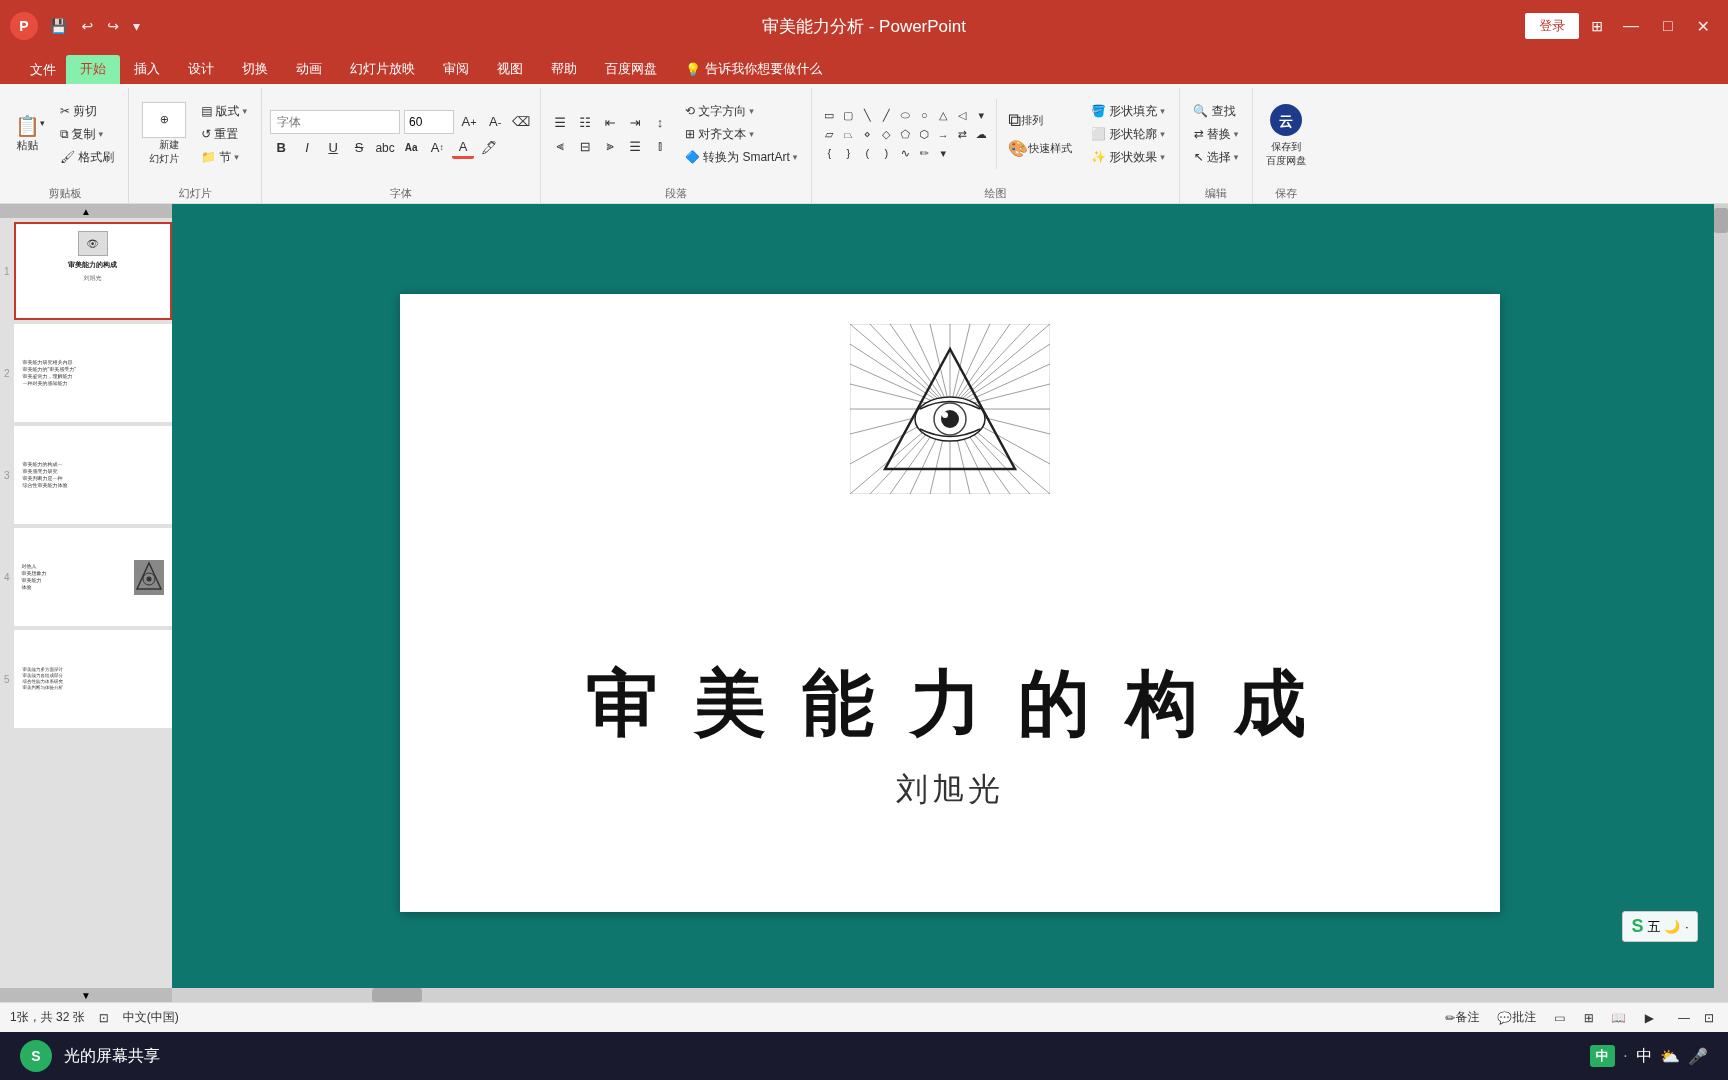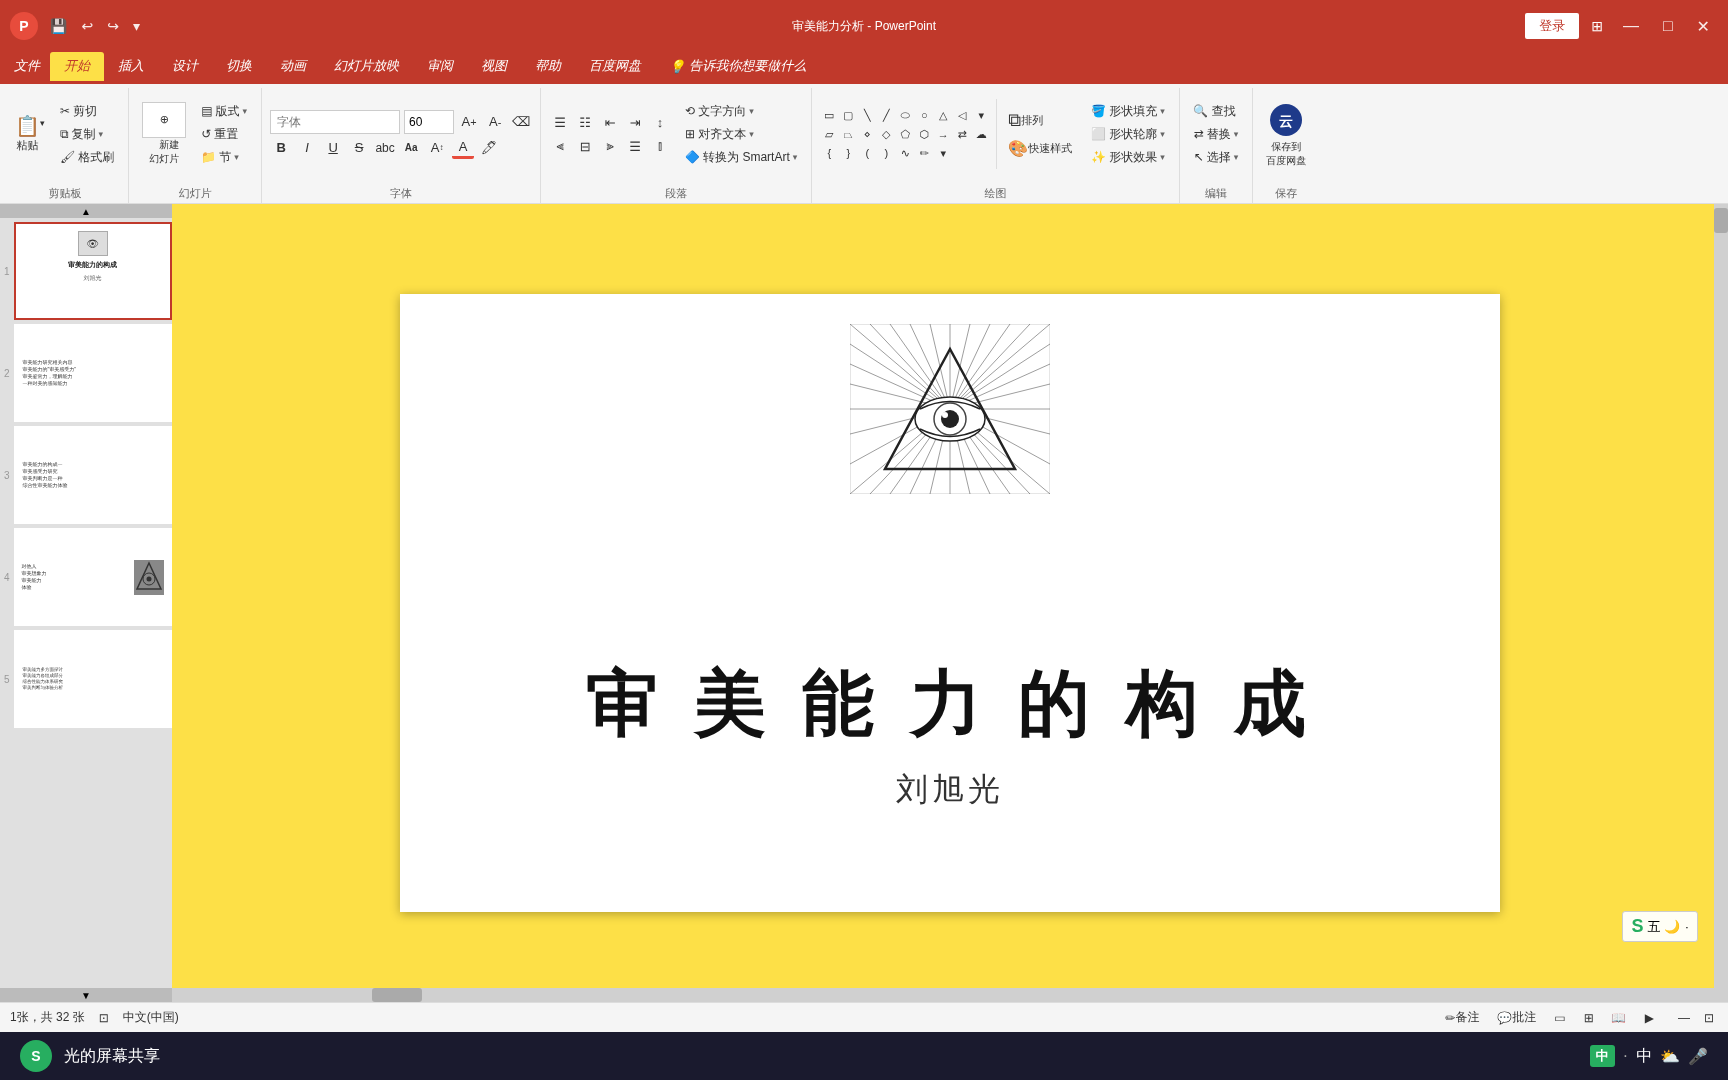--- a/index.html
+++ b/index.html
@@ -28,51 +28,50 @@
     }
     .quick-access {
       display: flex; gap: 6px; align-items: center;
     }
     .quick-btn {
       color: white; font-size: 14px; cursor: pointer; padding: 2px 4px;
       opacity: 0.9;
     }
     .title-center {
       position: absolute; left: 50%; transform: translateX(-50%);
-      color: white; font-size: 12px; font-weight: normal;
+      color: white; font-size: 17px; font-weight: normal;
     }
     .title-bar-right {
       margin-left: auto;
       display: flex; align-items: center; gap: 8px;
     }
     .login-btn {
       background: white; color: #c0392b; border: none; padding: 4px 14px;
       font-size: 13px; border-radius: 2px; cursor: pointer; font-family: inherit;
     }
     .win-btn {
       color: white; font-size: 16px; cursor: pointer; padding: 2px 8px;
       opacity: 0.9;
     }
 
     
     .ribbon-tabs {
       height: 32px;
       background: #c0392b;
       display: flex;
-      align-items: flex-start;
-      padding: 0 4px;
-      font-style: italic;
+      align-items: flex-end;
+      padding: 0 20px;
     }
     .ribbon-tab {
       padding: 5px 14px 6px;
       color: white; font-size: 13px; cursor: pointer;
       border-radius: 3px 3px 0 0;
     }
     .ribbon-tab.active {
-      background: #fde047; color: #c0392b;
+      background: #86efac; color: #c0392b;
     }
 
     
     .ribbon-toolbar {
       height: 120px;
       background: #f5f5f5;
       border-bottom: 1px solid #ddd;
       display: flex;
       align-items: stretch;
       padding: 4px 2px 0;
@@ -156,21 +155,21 @@
       justify-content: center;
       font-size: 8px;
       color: #333;
       overflow: hidden;
       position: relative;
     }
 
     
     .canvas-area {
       flex: 1;
-      background: #fde047;
+      background: #0f766e;
       display: flex;
       align-items: center;
       justify-content: center;
       overflow: hidden;
       position: relative;
     }
     .slide-canvas {
       width: 1100px;
       height: 618px;
       background: white;

